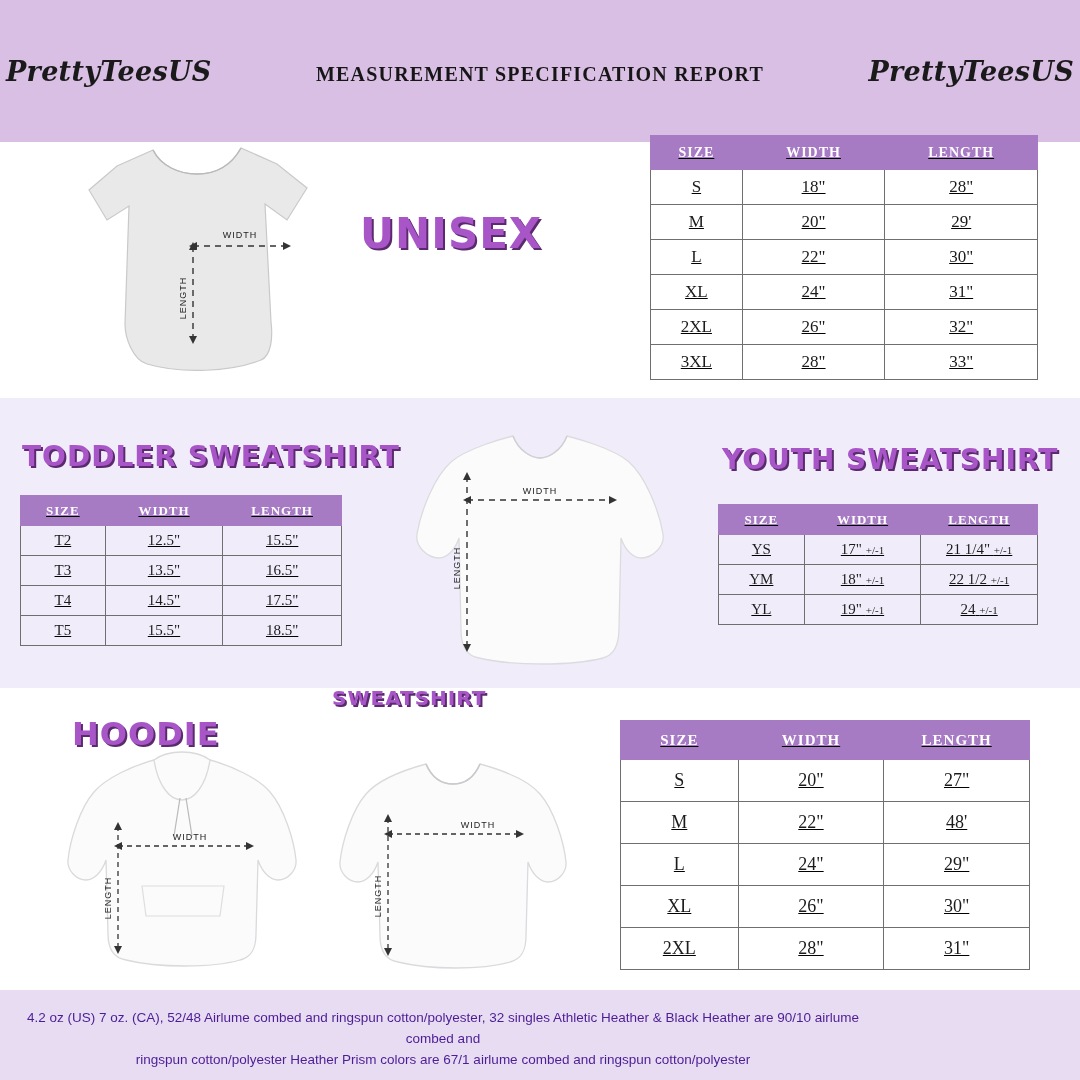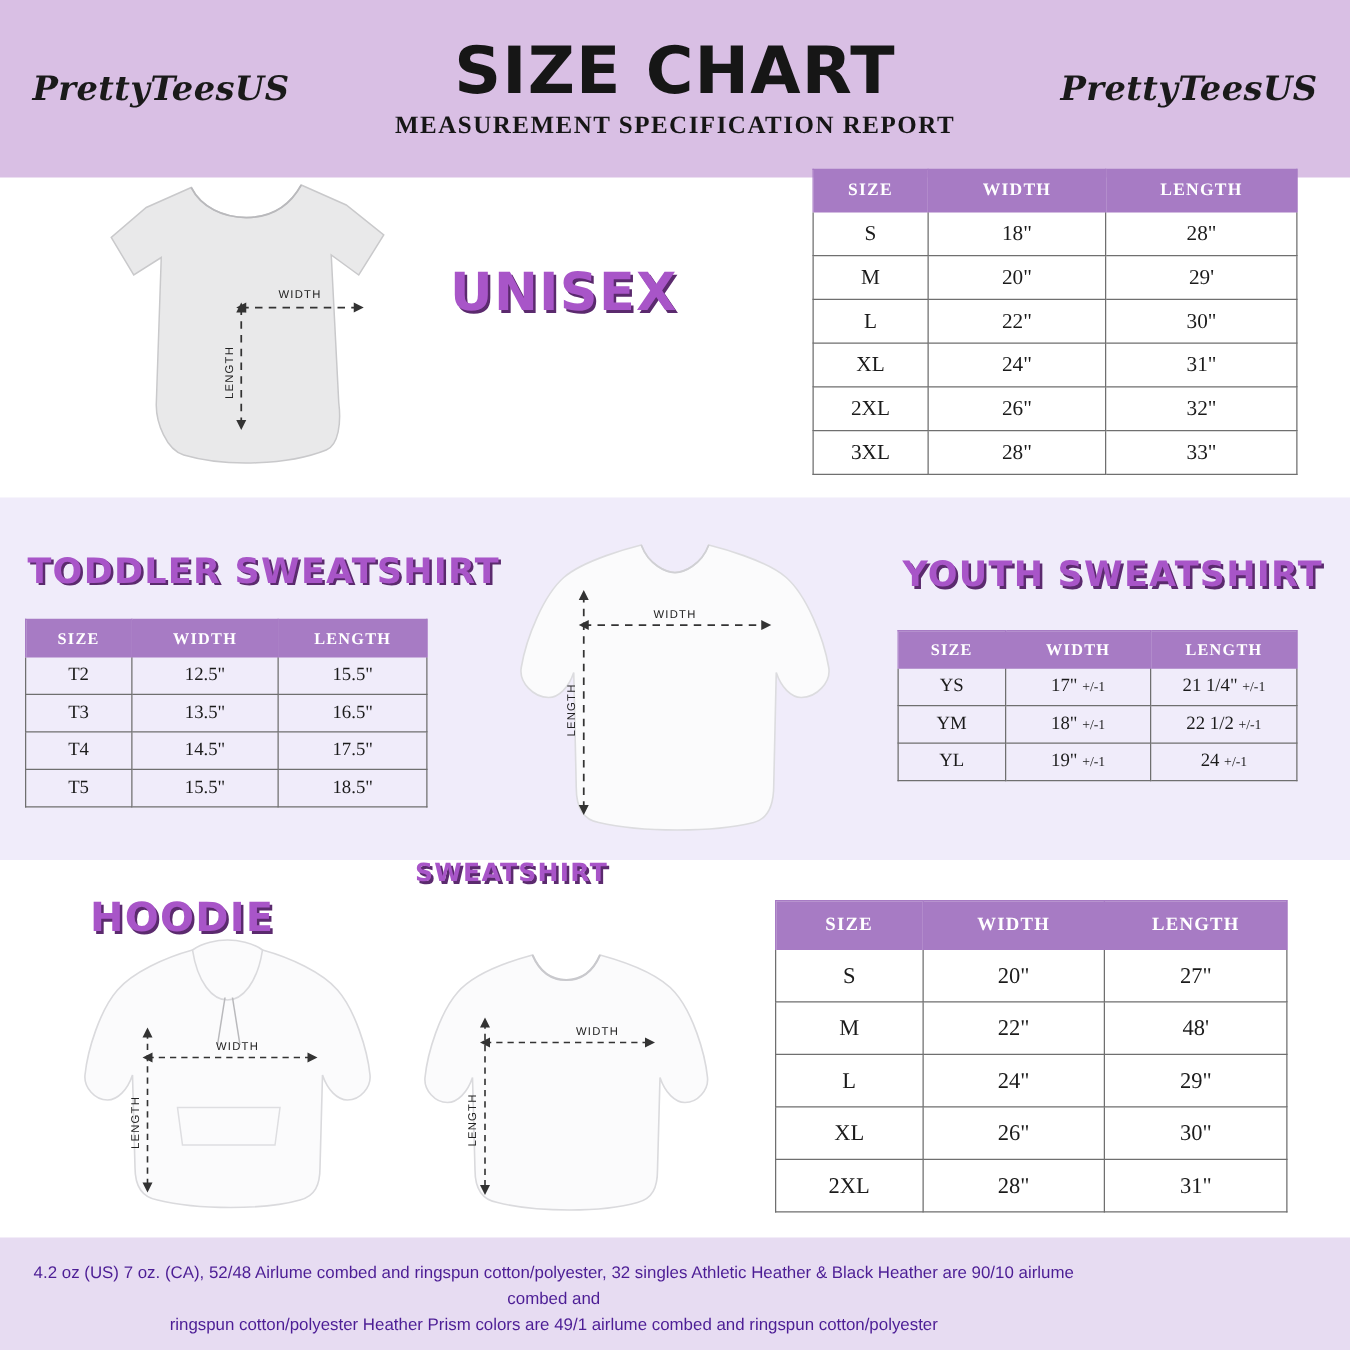--- a/index.html
+++ b/index.html
@@ -10,21 +10,21 @@
     background:#ffffff;
     overflow:hidden;
   }
   .page { position:relative; width:1080px; height:1080px; background:#fff; }
 
   
   .header {
     position:absolute; left:0; top:0; width:1080px; height:142px;
     background:#d9bfe4;
     display:flex; align-items:center; justify-content:space-between;
-    padding:0 26px;
+    padding:0 6px;
   }
   .brand {
     font-family:"DejaVu Serif", serif;
     font-style:italic;
     font-weight:bold;
     font-size:27px;
     color:#1a1a1a;
     letter-spacing:0.3px;
     white-space:nowrap;
   }
@@ -65,21 +65,21 @@
   
   .heading {
     font-family:"DejaVu Sans", sans-serif;
     font-weight:bold;
     color:#a855c8;
     letter-spacing:1px;
     text-shadow: 2px 2px 0 #5b2a6e;
   }
 
   
-  table { border-collapse:collapse; }
+  table { border-collapse:collapse;text-decoration:underline; }
   .tbl { font-family:"Liberation Serif", serif; }
   .tbl th {
     background:#a77bc4;
     color:#ffffff;
     font-family:"Liberation Serif", serif;
     font-weight:bold;
     letter-spacing:1px;
     border:1px solid #a77bc4;
   }
   .tbl td {
@@ -156,21 +156,20 @@
 <div class="page">
 
   <div class="band-unisex"></div>
   <div class="band-middle"></div>
   <div class="band-bottom"></div>
   <div class="footer-band"></div>
 
   <div class="header">
     <div class="brand">PrettyTeesUS</div>
     <div class="header-center">
-      <div class="title-main">SIZE CHART</div>
       <div class="title-sub">MEASUREMENT SPECIFICATION REPORT</div>
     </div>
     <div class="brand">PrettyTeesUS</div>
   </div>
 
   <svg class="garment g-tee" viewBox="0 0 290 260">
     <g fill="#e9e9ea" stroke="#c9c9cb" stroke-width="1.2">
       <path d="M98,22 L62,38 L34,62 L52,92 L74,78 L70,196 C70,210 78,232 92,236 C126,246 176,244 206,232 C216,228 218,210 216,194 L210,76 L232,92 L252,60 L222,36 L186,20 C176,38 160,46 142,46 C124,46 106,38 98,22 Z"></path>
     </g>
     <path d="M98,22 C106,38 124,46 142,46 C160,46 176,38 186,20" fill="none" stroke="#b9b9bc" stroke-width="1.4"></path>
@@ -423,16 +422,16 @@
       <tr>
         <td class="first">2XL</td>
         <td>28"</td>
         <td>31"</td>
       </tr>
     </tbody>
   </table>
 
   <div class="footer-text">
     <div>4.2 oz (US) 7 oz. (CA), 52/48 Airlume combed and ringspun cotton/polyester, 32 singles Athletic Heather &amp; Black Heather are 90/10 airlume combed and</div>
-    <div>ringspun cotton/polyester Heather Prism colors are 49/1 airlume combed and ringspun cotton/polyester</div>
+    <div>ringspun cotton/polyester Heather Prism colors are 67/1 airlume combed and ringspun cotton/polyester</div>
   </div>
 
 </div>
 
 </body></html>

